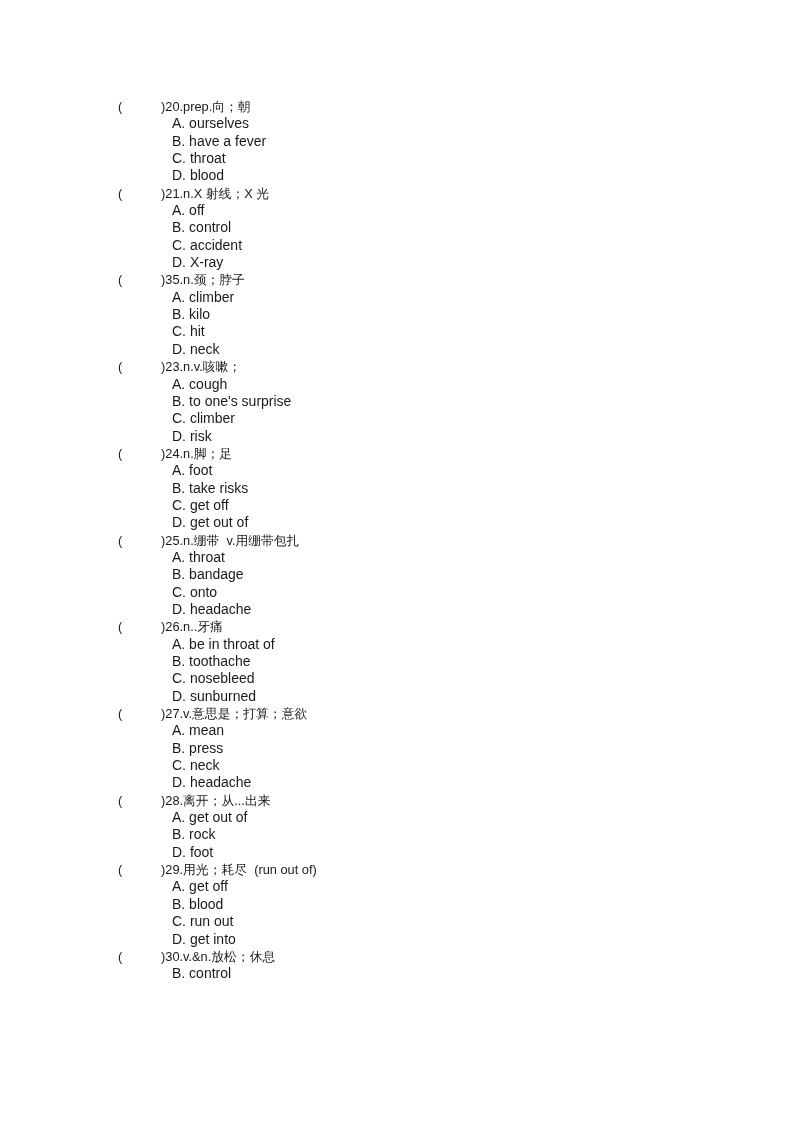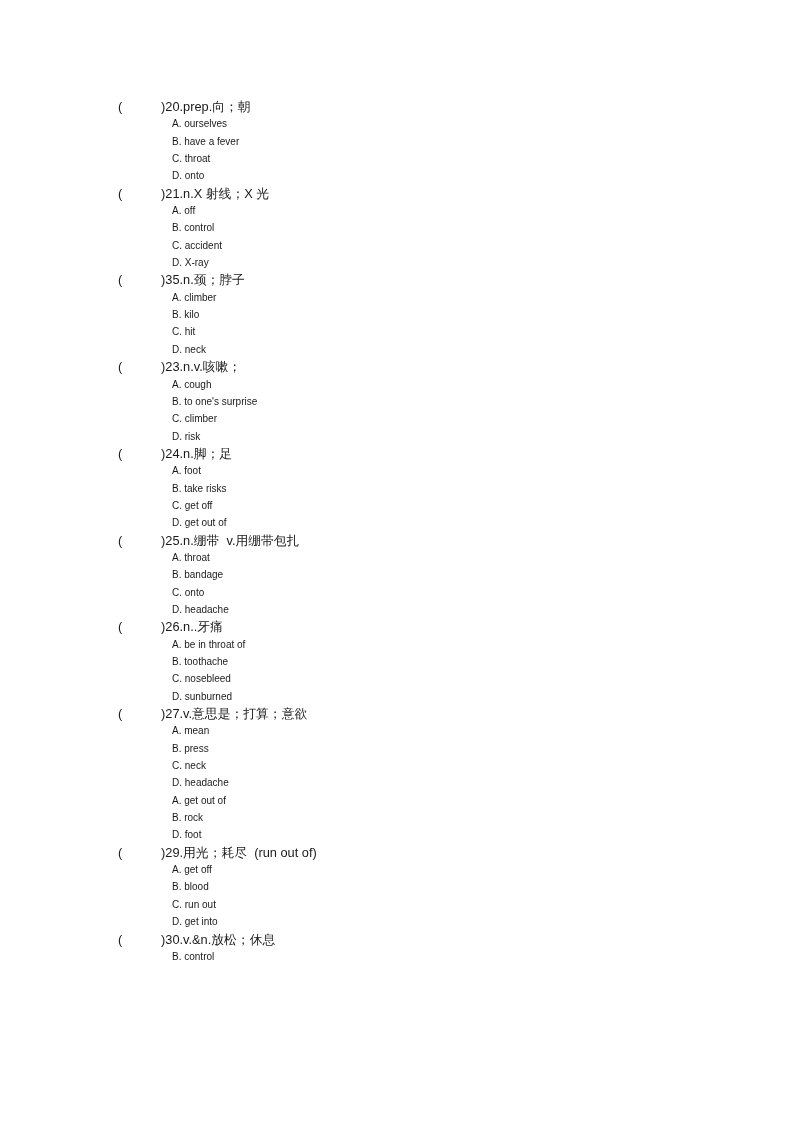--- a/index.html
+++ b/index.html
@@ -47,37 +47,37 @@
     width: 43px;
     font-size: 12.8px;
   }
   .q-stem {
     font-size: 12.8px;
   }
   .opt-line {
     display: block;
     height: 17.35px;
     line-height: 17.35px;
-    font-size: 10px;
+    font-size: 14px;
     white-space: pre;
     padding-left: 54px;
     margin: 0;
   }
 </style>
 </head>
 <body>
 
 <div id="page">
   <div id="content">
       <div class="q-block">
         <div class="q-line"><span class="q-paren-open">(</span><span>)</span><span class="q-stem">20.prep.向；朝</span></div>
         <div class="opt-line">A. ourselves</div>
         <div class="opt-line">B. have a fever</div>
         <div class="opt-line">C. throat</div>
-        <div class="opt-line">D. onto</div>
+        <div class="opt-line">D. blood</div>
       </div>
       <div class="q-block">
         <div class="q-line"><span class="q-paren-open">(</span><span>)</span><span class="q-stem">21.n.X 射线；X 光</span></div>
         <div class="opt-line">A. off</div>
         <div class="opt-line">B. control</div>
         <div class="opt-line">C. accident</div>
         <div class="opt-line">D. X-ray</div>
       </div>
       <div class="q-block">
         <div class="q-line"><span class="q-paren-open">(</span><span>)</span><span class="q-stem">35.n.颈；脖子</span></div>
@@ -115,20 +115,21 @@
         <div class="opt-line">D. sunburned</div>
       </div>
       <div class="q-block">
         <div class="q-line"><span class="q-paren-open">(</span><span>)</span><span class="q-stem">27.v.意思是；打算；意欲</span></div>
         <div class="opt-line">A. mean</div>
         <div class="opt-line">B. press</div>
         <div class="opt-line">C. neck</div>
         <div class="opt-line">D. headache</div>
       </div>
       <div class="q-block">
+        <div class="q-line"><span class="q-paren-open">(</span><span>)</span><span class="q-stem">28.离开；从...出来</span></div>
         <div class="opt-line">A. get out of</div>
         <div class="opt-line">B. rock</div>
         <div class="opt-line">D. foot</div>
       </div>
       <div class="q-block">
         <div class="q-line"><span class="q-paren-open">(</span><span>)</span><span class="q-stem">29.用光；耗尽  (run out of)</span></div>
         <div class="opt-line">A. get off</div>
         <div class="opt-line">B. blood</div>
         <div class="opt-line">C. run out</div>
         <div class="opt-line">D. get into</div>

